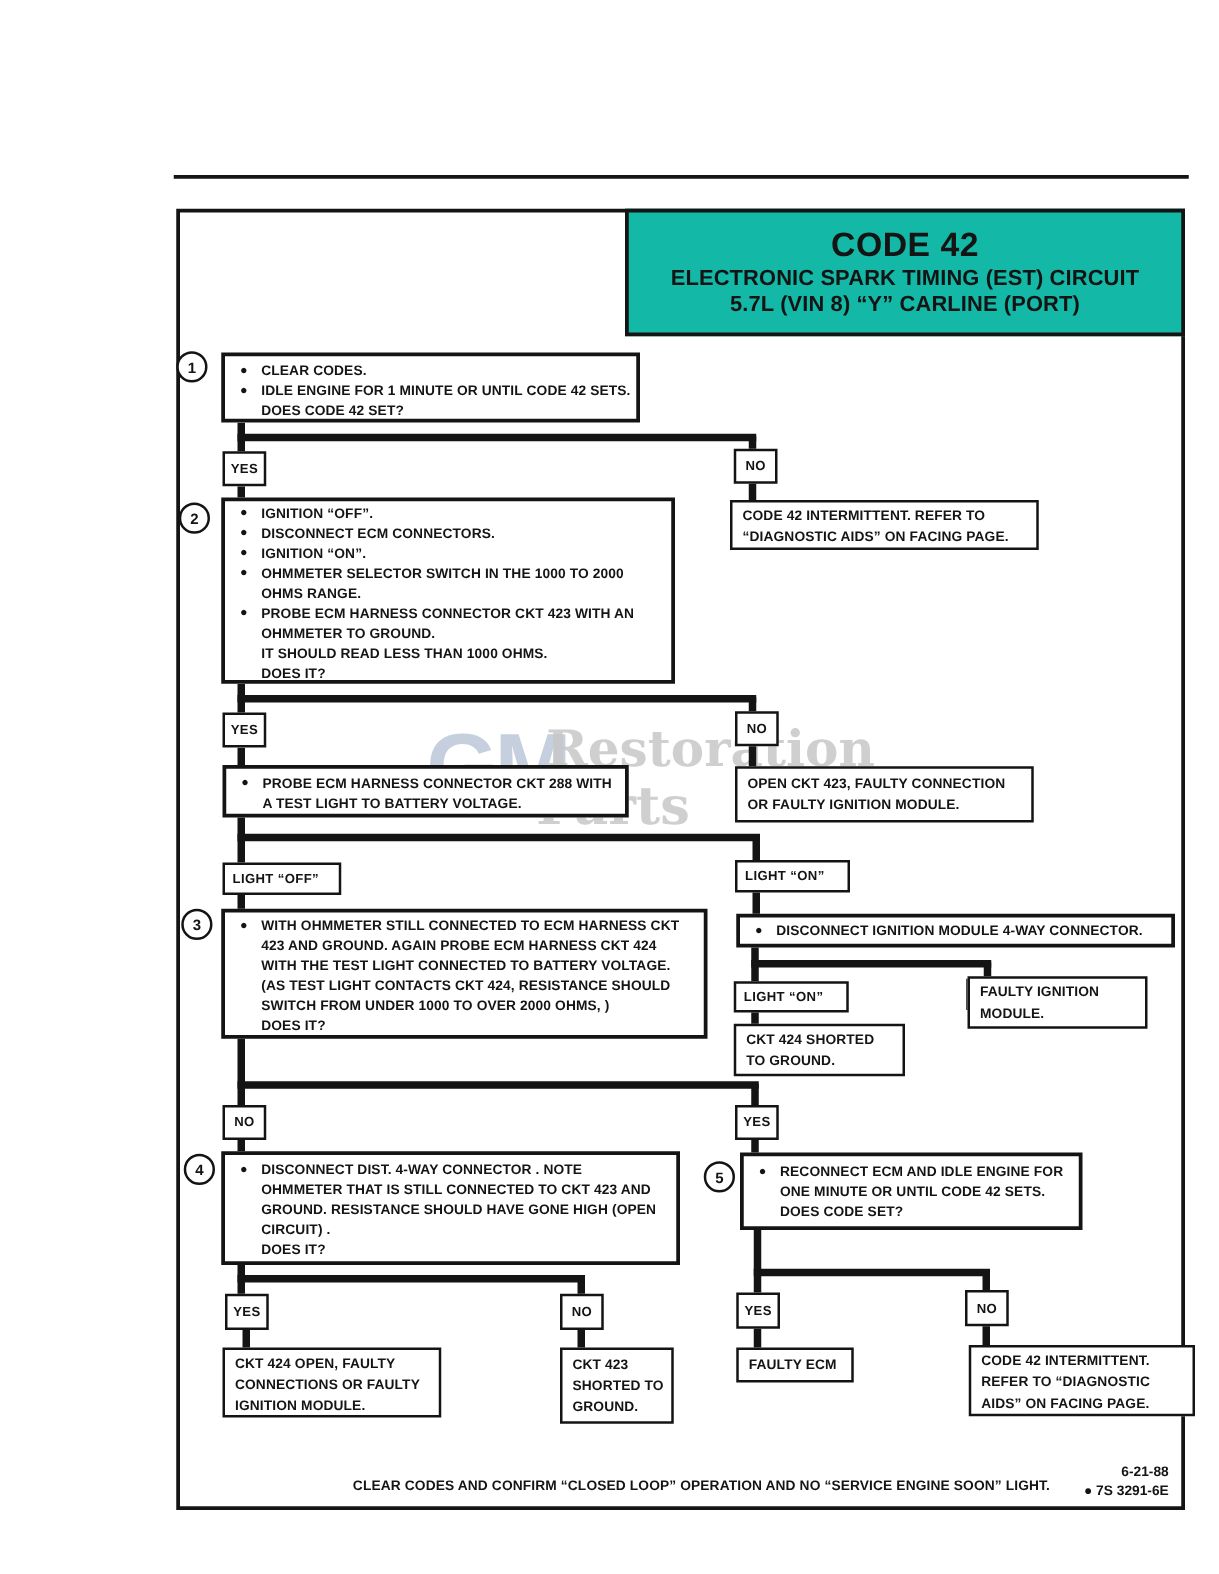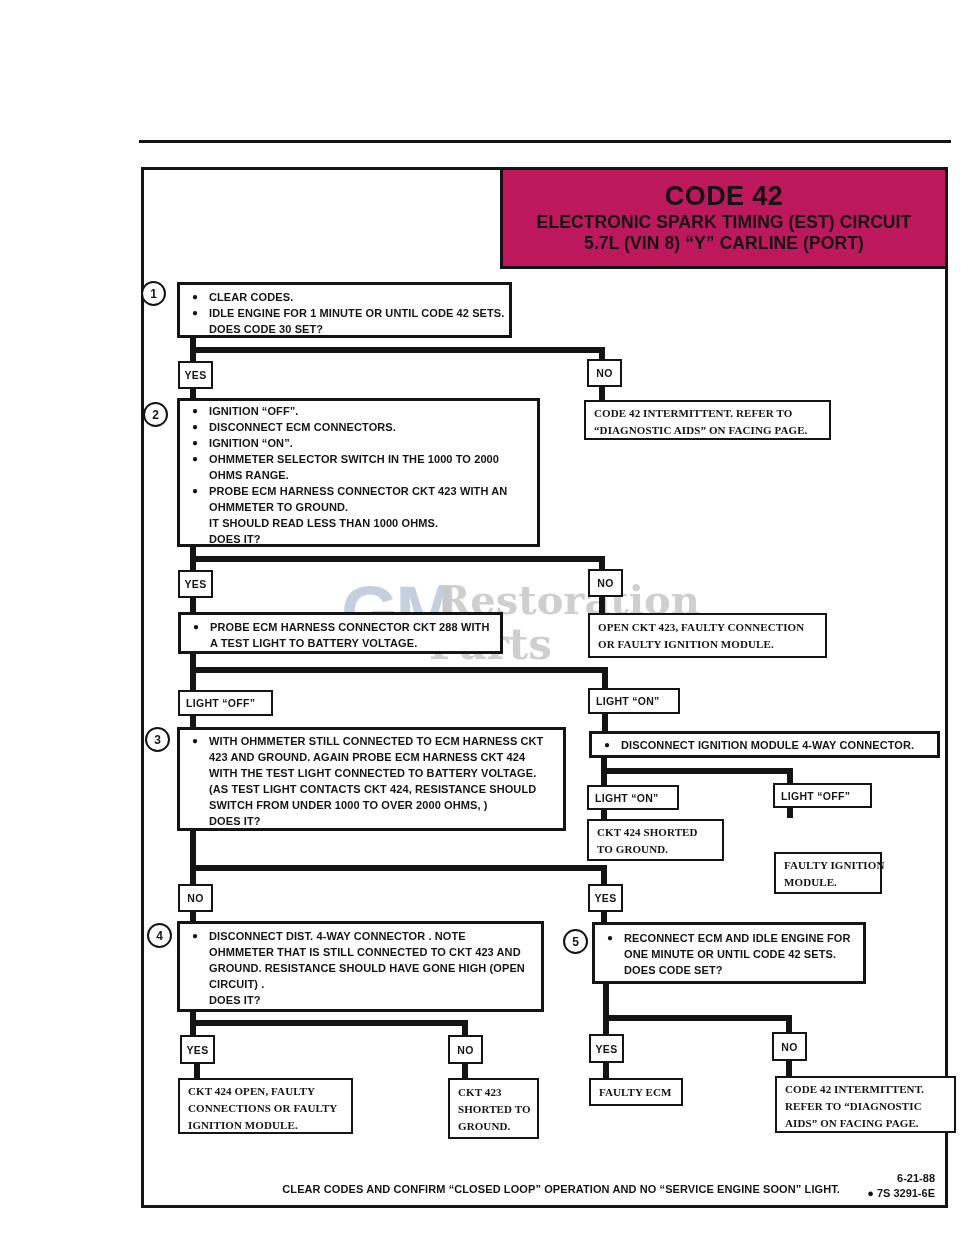--- a/index.html
+++ b/index.html
@@ -11,35 +11,35 @@
     position:absolute; top:115px; right:28px; font-size:17px; font-weight:bold;
     letter-spacing:0.1px; white-space:nowrap;
   }
   .hrule { position:absolute; left:139px; top:140px; width:812px; height:3px; background:#141414; }
   .frame {
     position:absolute; left:141px; top:167px; width:807px; height:1041px;
     border:3px solid #141414; box-sizing:border-box; background:transparent; z-index:0;
   }
   .titlebox {
     position:absolute; left:500px; top:167px; width:448px; height:102px;
-    border:3px solid #141414; box-sizing:border-box; background:#be185d; text-align:center; z-index:3;
+    border:3px solid #141414; box-sizing:border-box; background:#14b8a6; text-align:center; z-index:3;
   }
   .tcode { font-size:27px; font-weight:bold; margin-top:11px; letter-spacing:0.4px; }
   .tline { font-size:17.5px; font-weight:bold; line-height:21px; letter-spacing:0.1px; }
   .circle {
     position:absolute; width:25px; height:25px; border:2.5px solid #141414; border-radius:50%;
     background:#fff; box-sizing:border-box; display:flex; align-items:center; justify-content:center;
     font-size:12px; font-weight:bold; z-index:4;
   }
   .box {
     position:absolute; border:3px solid #141414; background:#fff; box-sizing:border-box;
     z-index:3; font-size:11px; font-weight:bold; letter-spacing:0.1px;
     padding:4px 5px 2px 12px;
   }
-  .box.res { border-width:2.5px; padding:3px 5px 2px 8px;font-family:Liberation Serif, serif; }
+  .box.res { border-width:2.5px; padding:3px 5px 2px 8px; }
   .res .bline { line-height:17px; }
   .lbl {
     position:absolute; border:2.5px solid #141414; background:#fff; box-sizing:border-box;
     z-index:3; font-size:10.5px; font-weight:bold; display:flex; align-items:center;
     justify-content:center; letter-spacing:0.3px;
   }
   .lbl.l { justify-content:flex-start; padding-left:6px; }
   .ln { position:absolute; background:#141414; z-index:2; }
   .bline { display:flex; line-height:16px; white-space:nowrap; }
   .bullet { flex:0 0 17px; font-size:10px; }
@@ -123,21 +123,21 @@
   <div class="box" style="left:177px;top:282px;width:335px;height:56px;">
       <div class="bline">
         <span class="bullet">●</span>
         <span>CLEAR CODES.</span>
       </div>
       <div class="bline">
         <span class="bullet">●</span>
         <span>IDLE ENGINE FOR 1 MINUTE OR UNTIL CODE 42 SETS.</span>
       </div>
       <div class="bline cont">
-        <span>DOES CODE 30 SET?</span>
+        <span>DOES CODE 42 SET?</span>
       </div>
     </div>
   <div class="lbl" style="left:178px;top:361px;width:35px;height:28px;">YES</div>
   <div class="lbl" style="left:587px;top:359px;width:35px;height:28px;">NO</div>
   <div class="box res nobullet" style="left:584px;top:400px;width:247px;height:40px;">
       <div class="bline cont">
         <span>CODE 42 INTERMITTENT.  REFER TO</span>
       </div>
       <div class="bline cont">
         <span>“DIAGNOSTIC AIDS” ON FACING PAGE.</span>
@@ -232,21 +232,21 @@
   <div class="lbl l" style="left:587px;top:785px;width:92px;height:25px;">LIGHT “ON”</div>
   <div class="lbl l" style="left:773px;top:783px;width:99px;height:25px;">LIGHT “OFF”</div>
   <div class="box res nobullet" style="left:587px;top:819px;width:137px;height:42px;">
       <div class="bline cont">
         <span>CKT 424  SHORTED</span>
       </div>
       <div class="bline cont">
         <span>TO GROUND.</span>
       </div>
     </div>
-  <div class="box res nobullet" style="left:774px;top:852px;width:108px;height:42px;">
+  <div class="box res nobullet" style="left:774px;top:781px;width:144px;height:42px;">
       <div class="bline cont">
         <span>FAULTY IGNITION</span>
       </div>
       <div class="bline cont">
         <span>MODULE.</span>
       </div>
     </div>
 
   <div class="lbl" style="left:178px;top:884px;width:35px;height:28px;">NO</div>
   <div class="lbl" style="left:588px;top:884px;width:35px;height:28px;">YES</div>

